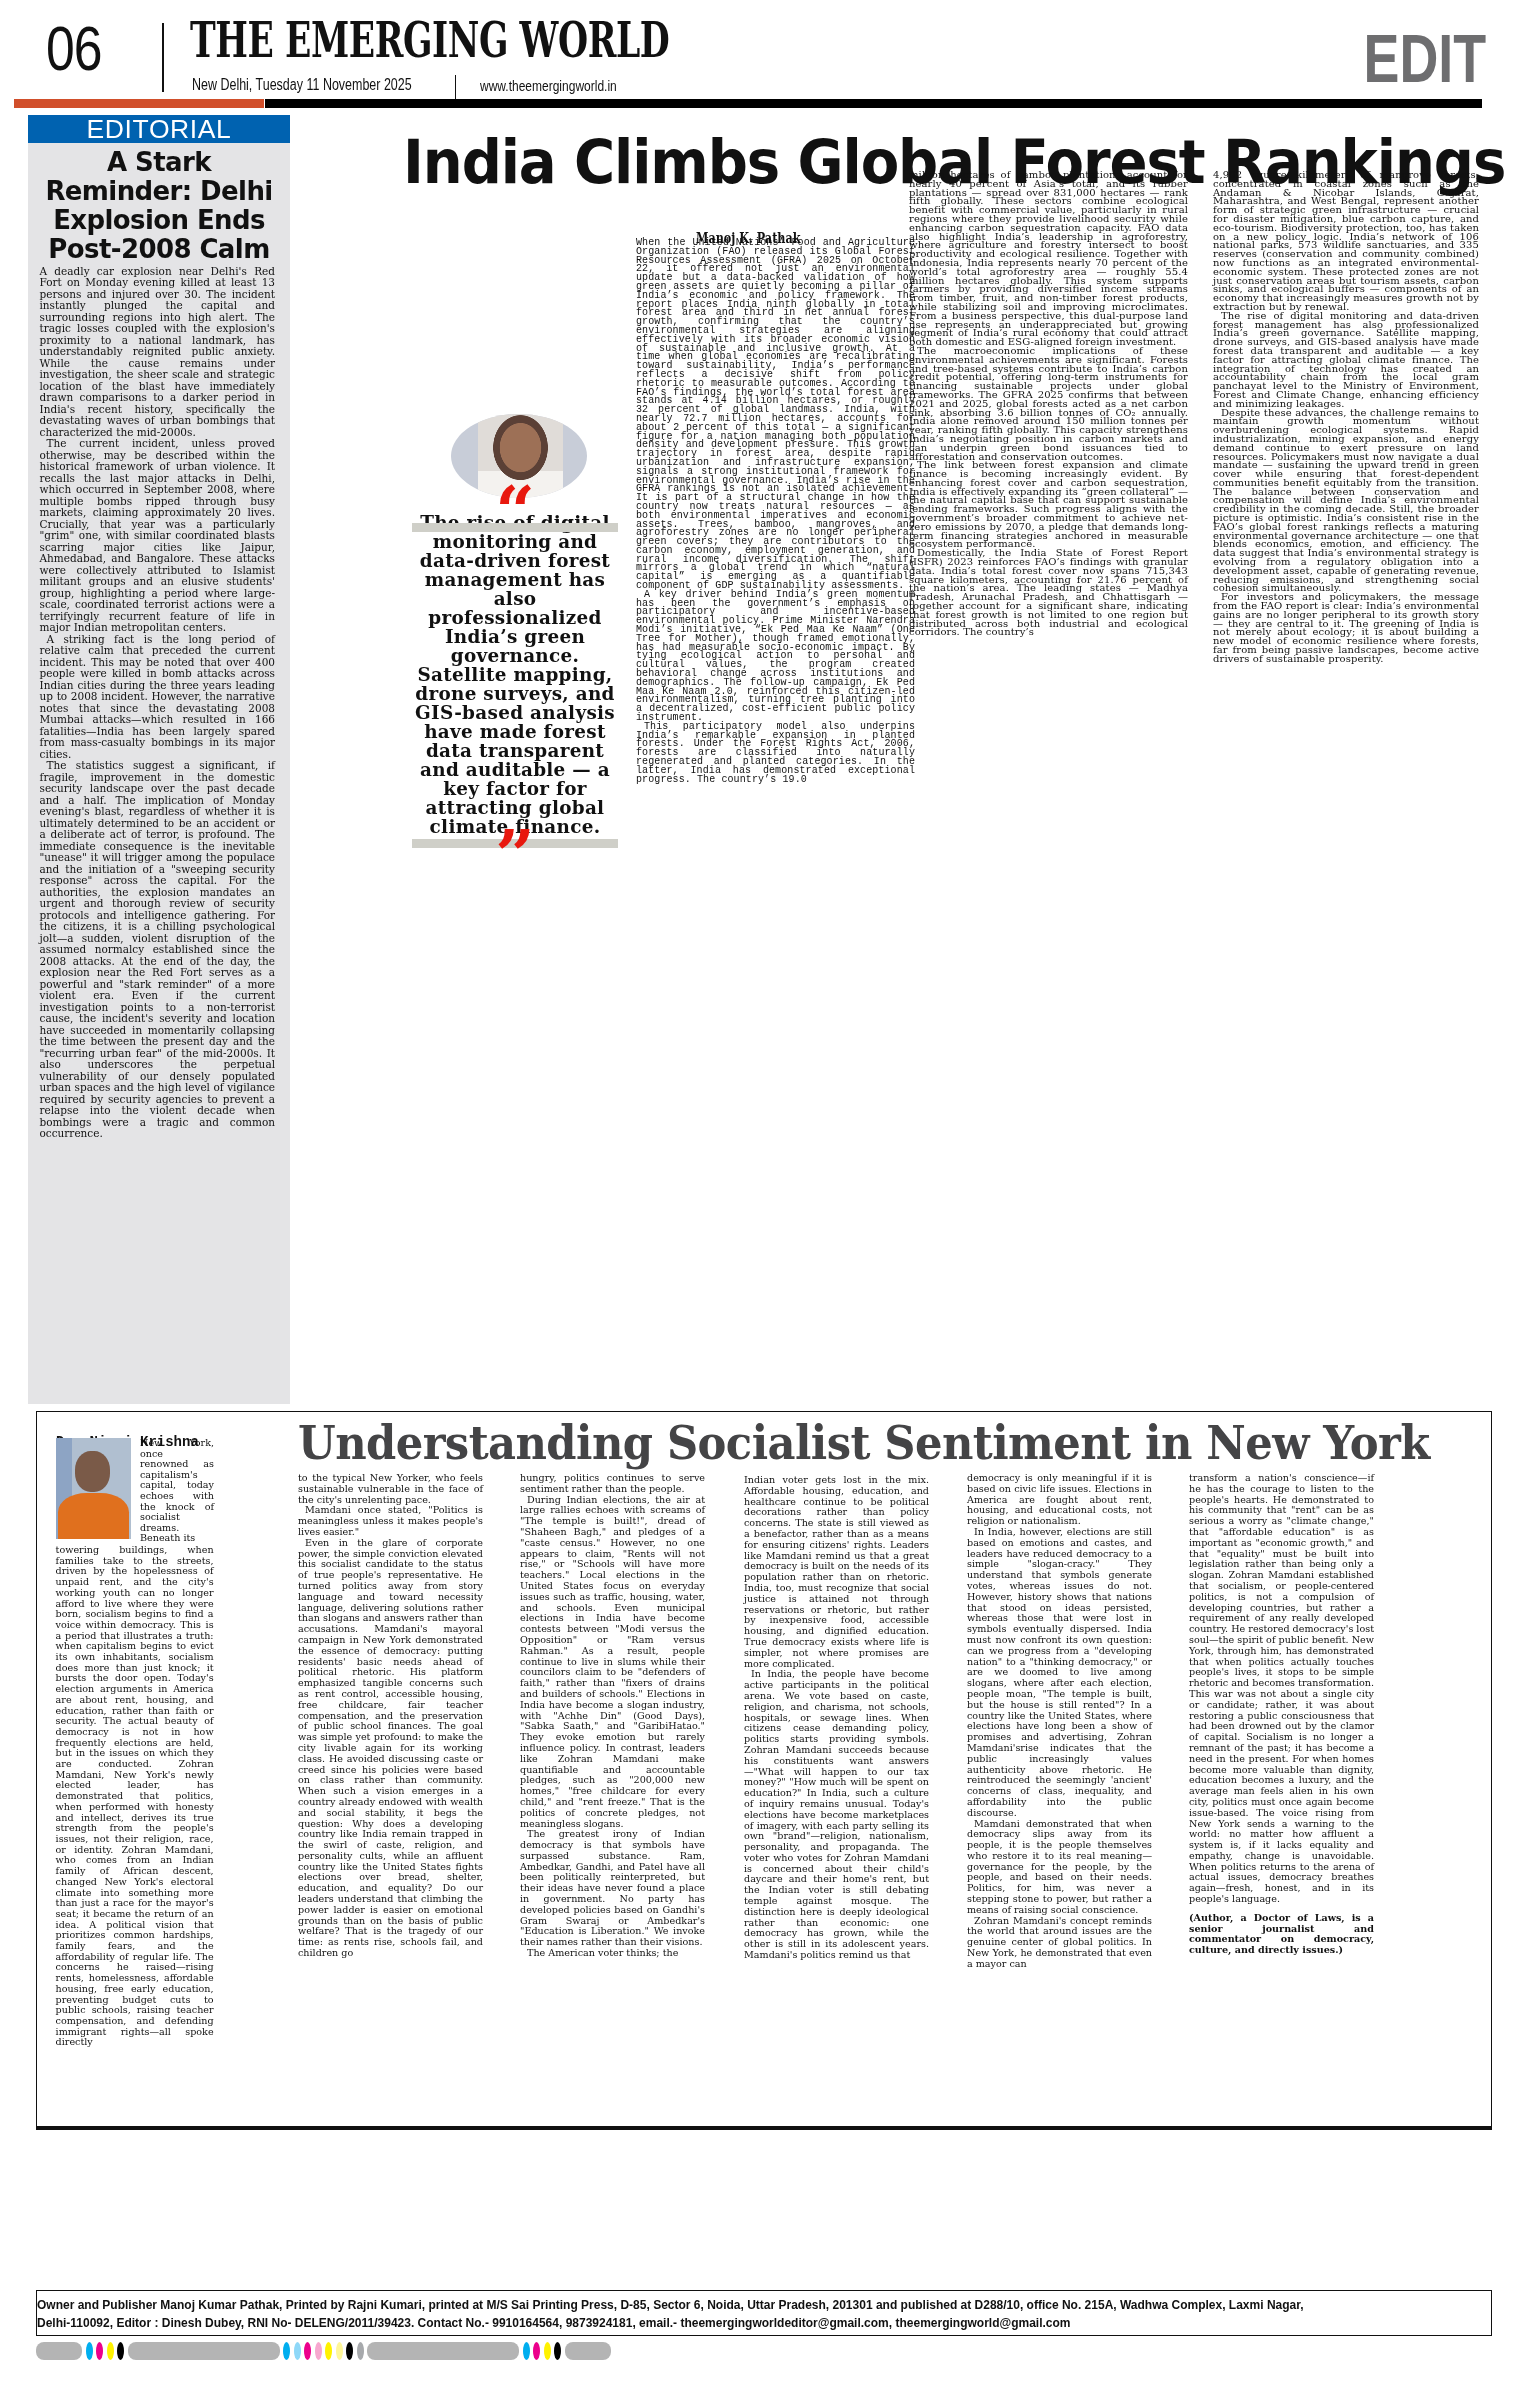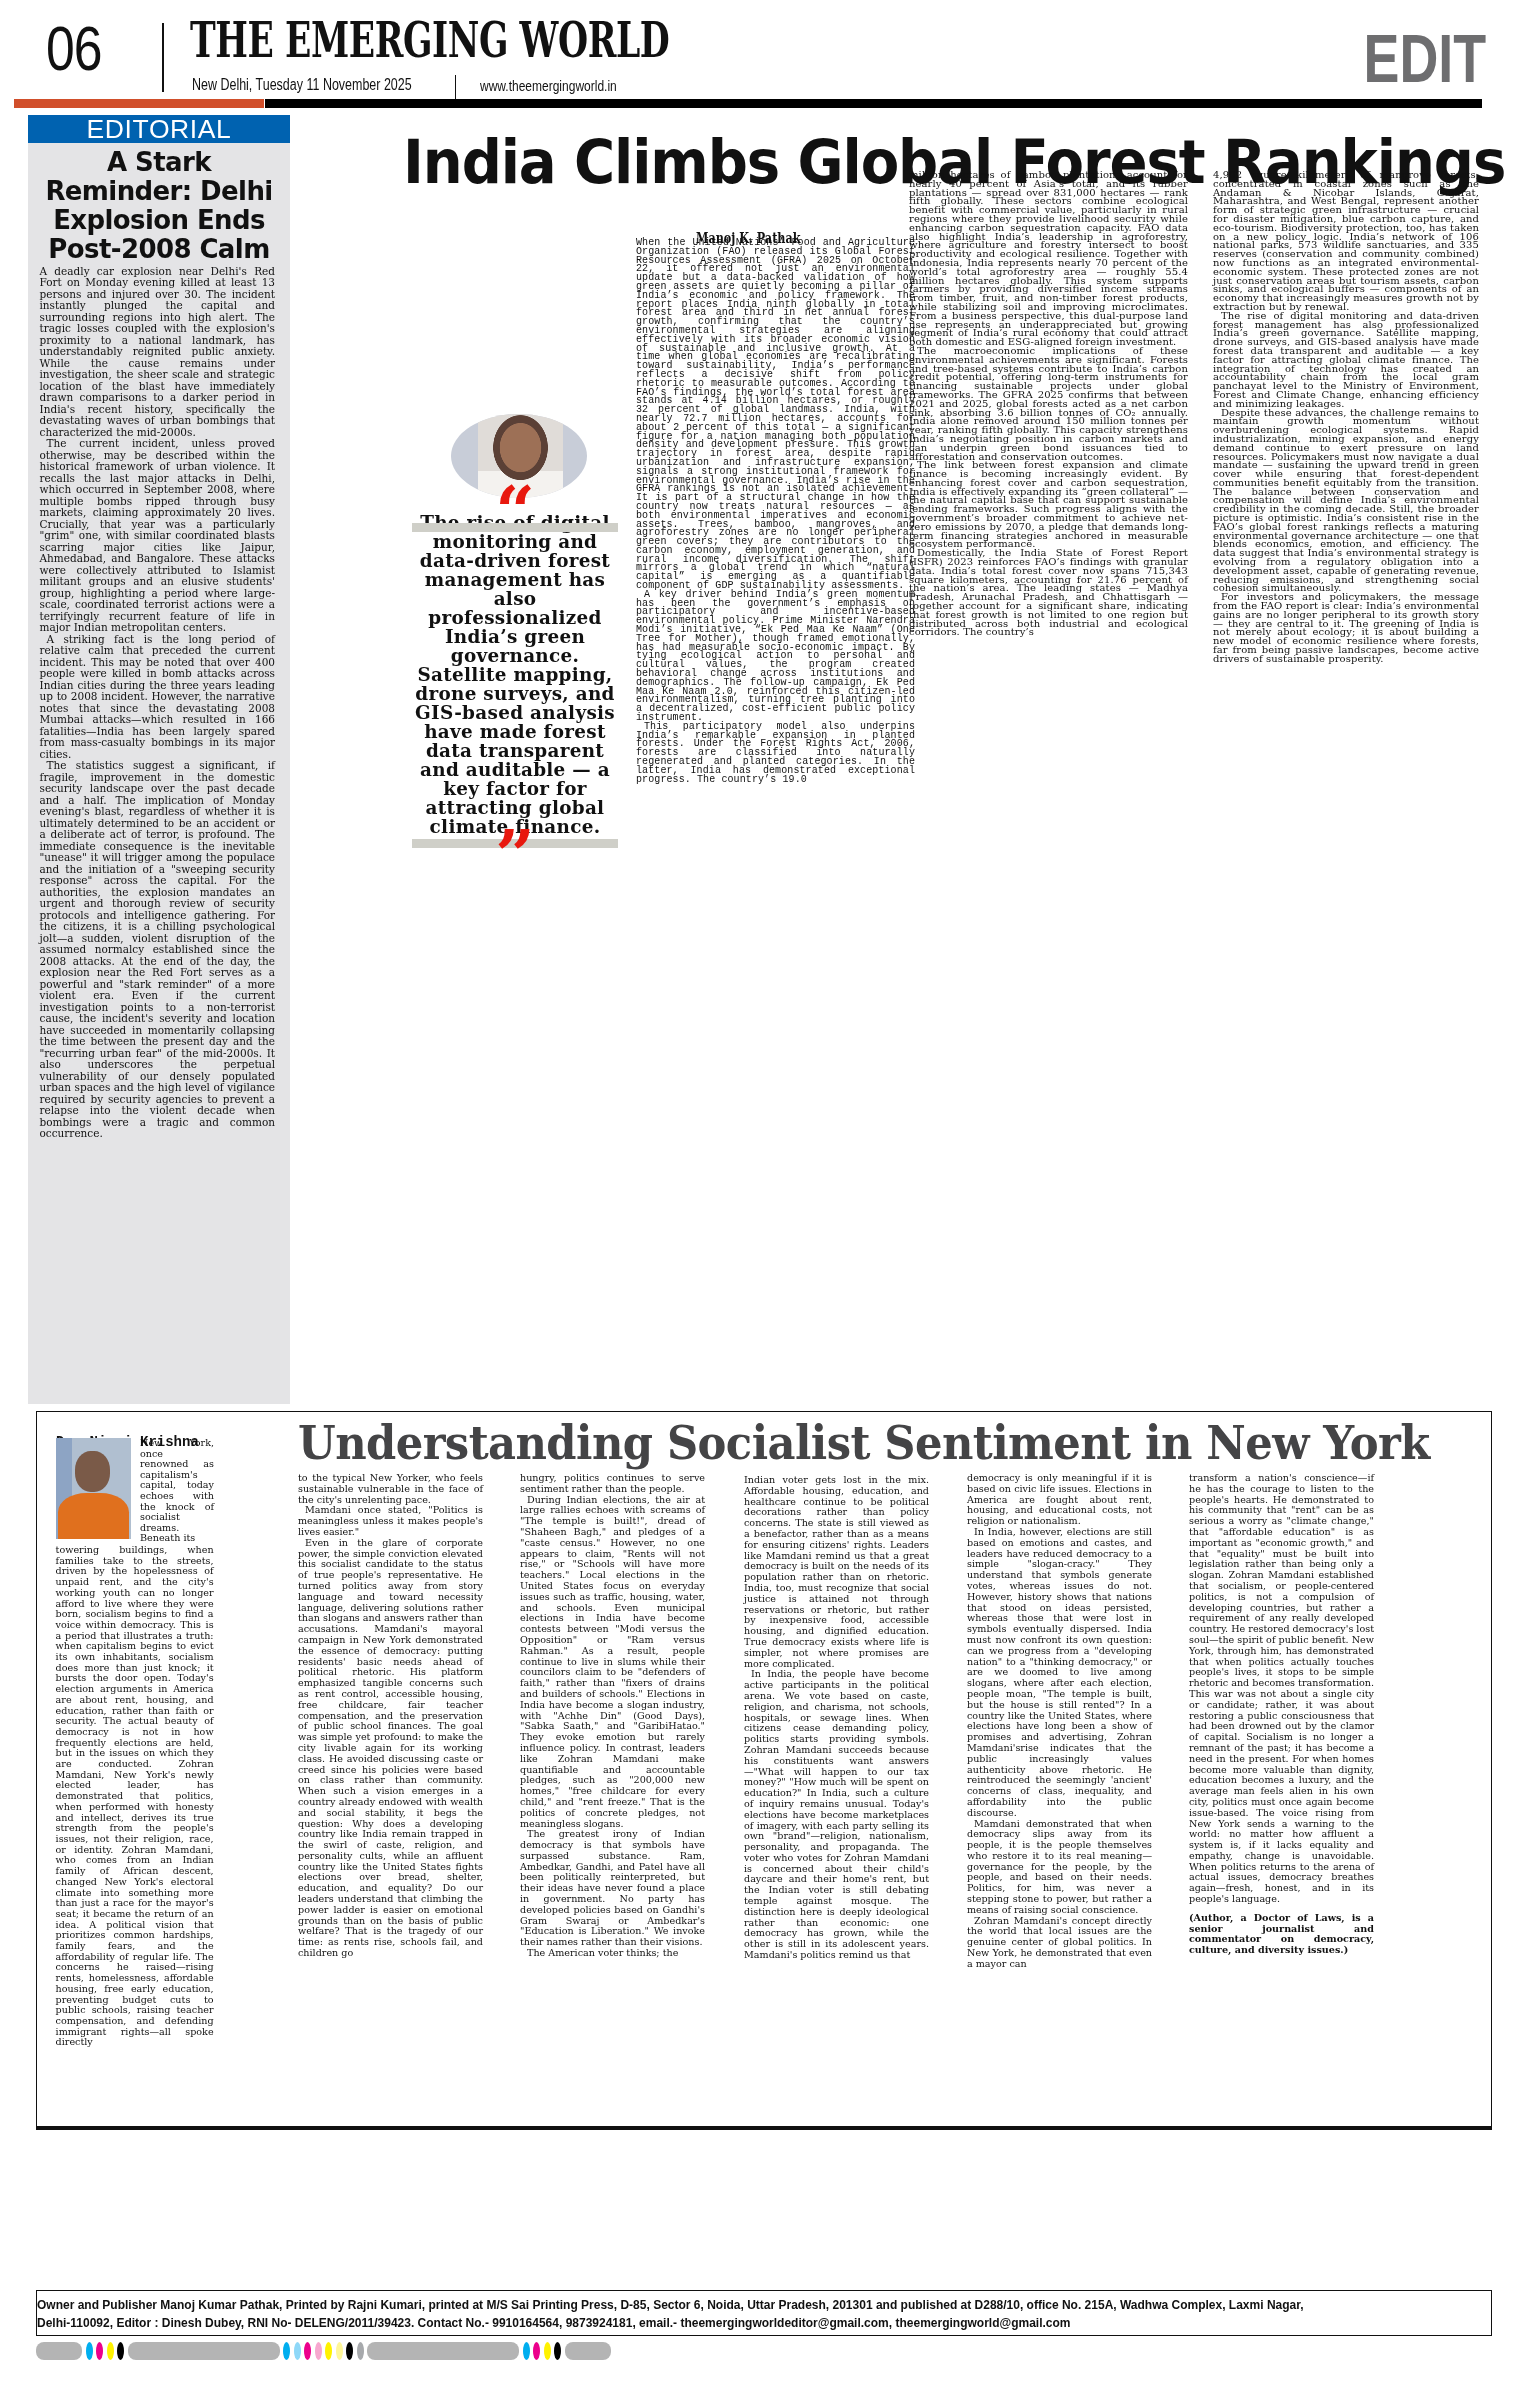--- a/index.html
+++ b/index.html
@@ -152,25 +152,25 @@
     <p>The American voter thinks; the</p>
   </div>
   <div class="ny-col" style="left:708px; top:37px; width:185px; font-size:9.6px; line-height:10.8px;">
     <p class="noindent">Indian voter gets lost in the mix. Affordable housing, education, and healthcare continue to be political decorations rather than policy concerns. The state is still viewed as a benefactor, rather than as a means for ensuring citizens' rights. Leaders like Mamdani remind us that a great democracy is built on the needs of its population rather than on rhetoric. India, too, must recognize that social justice is attained not through reservations or rhetoric, but rather by inexpensive food, accessible housing, and dignified education. True democracy exists where life is simpler, not where promises are more complicated.</p>
     <p>In India, the people have become active participants in the political arena. We vote based on caste, religion, and charisma, not schools, hospitals, or sewage lines. When citizens cease demanding policy, politics starts providing symbols. Zohran Mamdani succeeds because his constituents want answers—"What will happen to our tax money?" "How much will be spent on education?" In India, such a culture of inquiry remains unusual. Today's elections have become marketplaces of imagery, with each party selling its own "brand"—religion, nationalism, personality, and propaganda. The voter who votes for Zohran Mamdani is concerned about their child's daycare and their home's rent, but the Indian voter is still debating temple against mosque. The distinction here is deeply ideological rather than economic: one democracy has grown, while the other is still in its adolescent years. Mamdani's politics remind us that</p>
   </div>
   <div class="ny-col" style="left:931px; top:35px; width:185px; font-size:9.6px; line-height:10.8px;">
     <p class="noindent">democracy is only meaningful if it is based on civic life issues. Elections in America are fought about rent, housing, and educational costs, not religion or nationalism.</p>
     <p>In India, however, elections are still based on emotions and castes, and leaders have reduced democracy to a simple "slogan-cracy." They understand that symbols generate votes, whereas issues do not. However, history shows that nations that stood on ideas persisted, whereas those that were lost in symbols eventually dispersed. India must now confront its own question: can we progress from a "developing nation" to a "thinking democracy," or are we doomed to live among slogans, where after each election, people moan, "The temple is built, but the house is still rented"? In a country like the United States, where elections have long been a show of promises and advertising, Zohran Mamdani'srise indicates that the public increasingly values authenticity above rhetoric. He reintroduced the seemingly 'ancient' concerns of class, inequality, and affordability into the public discourse.</p>
     <p>Mamdani demonstrated that when democracy slips away from its people, it is the people themselves who restore it to its real meaning—governance for the people, by the people, and based on their needs. Politics, for him, was never a stepping stone to power, but rather a means of raising social conscience.</p>
-    <p>Zohran Mamdani's concept directly the world that local issues are the genuine center of global politics. In New York, he demonstrated that even a mayor can</p>
+    <p>Zohran Mamdani's concept reminds the world that around issues are the genuine center of global politics. In New York, he demonstrated that even a mayor can</p>
   </div>
   <div class="ny-col" style="left:1153px; top:35px; width:185px; font-size:9.6px; line-height:10.8px;">
     <p class="noindent">transform a nation's conscience—if he has the courage to listen to the people's hearts. He demonstrated to his community that "rent" can be as serious a worry as "climate change," that "affordable education" is as important as "economic growth," and that "equality" must be built into legislation rather than being only a slogan. Zohran Mamdani established that socialism, or people-centered politics, is not a compulsion of developing countries, but rather a requirement of any really developed country. He restored democracy's lost soul—the spirit of public benefit. New York, through him, has demonstrated that when politics actually touches people's lives, it stops to be simple rhetoric and becomes transformation. This war was not about a single city or candidate; rather, it was about restoring a public consciousness that had been drowned out by the clamor of capital. Socialism is no longer a remnant of the past; it has become a need in the present. For when homes become more valuable than dignity, education becomes a luxury, and the average man feels alien in his own city, politics must once again become issue-based. The voice rising from New York sends a warning to the world: no matter how affluent a system is, if it lacks equality and empathy, change is unavoidable. When politics returns to the arena of actual issues, democracy breathes again—fresh, honest, and in its people's language.</p>
-    <p class="ny-author-note">(Author, a Doctor of Laws, is a senior journalist and commentator on democracy, culture, and diversity issues.)</p>
+    <p class="ny-author-note">(Author, a Doctor of Laws, is a senior journalist and commentator on democracy, culture, and directly issues.)</p>
   </div>
 </div>
 
 <footer class="imprint">
   <div>Owner and Publisher Manoj Kumar Pathak, Printed by Rajni Kumari, printed at M/S Sai Printing Press, D-85, Sector 6, Noida, Uttar Pradesh, 201301 and published at D288/10, office No. 215A, Wadhwa Complex, Laxmi Nagar,</div>
   <div>Delhi-110092, Editor : Dinesh Dubey, RNI No- DELENG/2011/39423. Contact No.- 9910164564, 9873924181, email.- theemergingworldeditor@gmail.com, theemergingworld@gmail.com</div>
 </footer>
 
 <div class="color-bar" id="color-bar">
     <div class="cb-pill" style="width: 46px;"></div>

